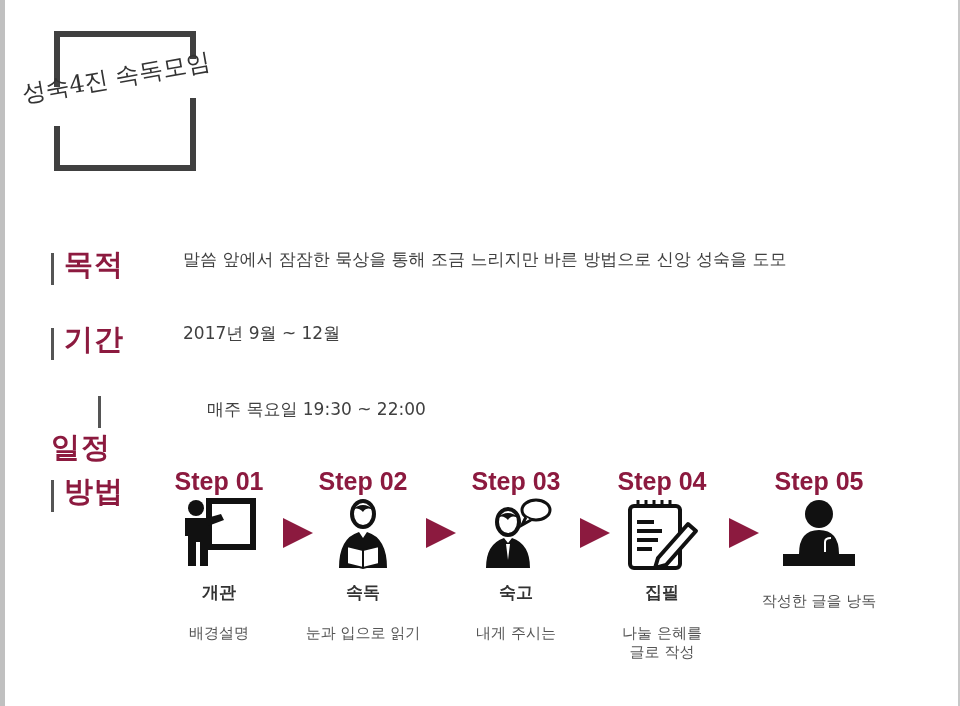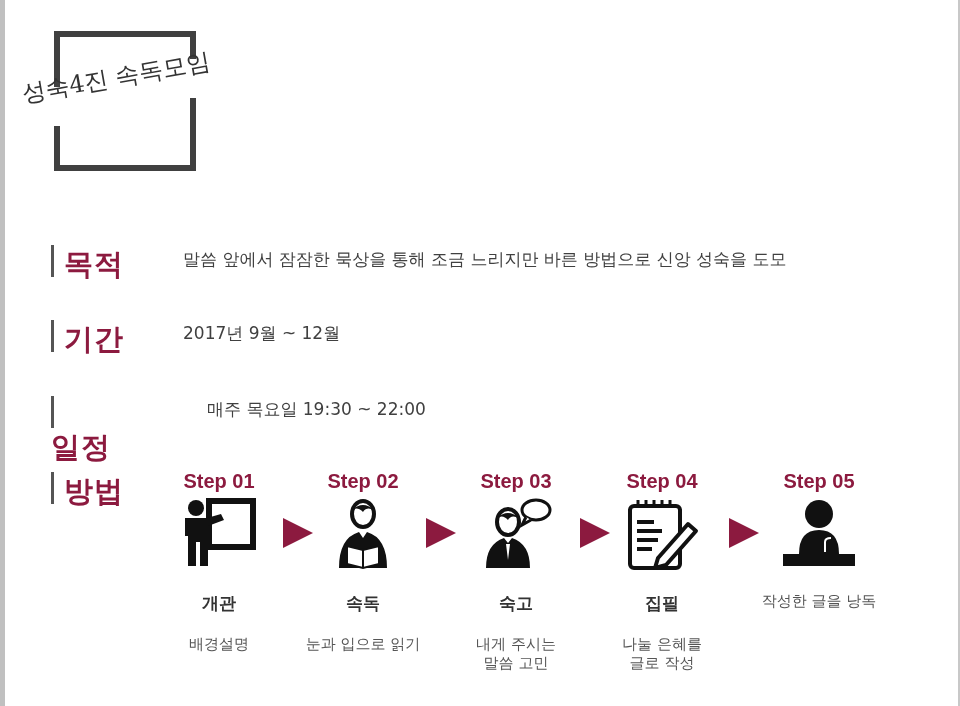--- a/index.html
+++ b/index.html
@@ -22,30 +22,30 @@
     .frame .r2 { left: 136px; top: 67px; width: 6px; height: 73px; }
     .title {
       position: absolute; left: 22px; top: 78px;
       font-family: "DejaVu Serif", "Liberation Serif", serif;
       font-size: 24px; color: #333; white-space: nowrap;
       transform: rotate(-10deg); transform-origin: left center;
       letter-spacing: 0px;
     }
 
     
-    .section { position: absolute; left: 51px; display: flex; align-items: flex-start; }
+    .section { position: absolute; left: 51px; display: flex; align-items: flex-end; }
     .section .vbar { width: 3px; height: 32px; background: #555; margin-right: 10px; }
     .section .label { font-size: 29px; font-weight: bold; color: #8c1a3f; letter-spacing: 1px; }
     .section-text { position: absolute; left: 183px; font-size: 17px; color: #404040; white-space: nowrap; }
 
     
     .step { position: absolute; top: 468px; width: 150px; text-align: center; }
-    .step .step-num { font-family: "Liberation Sans", sans-serif; font-weight: bold; font-size: 20px; color: #8c1a3f; height: 26px; line-height: 26px; }
+    .step .step-num { font-family: "Liberation Sans", sans-serif; font-weight: bold; font-size: 25px; color: #8c1a3f; height: 26px; line-height: 26px; }
     .step .icon { width: 80px; height: 74px; margin: 4px auto 0 auto; position: relative; }
-    .step .name { font-size: 17px; font-weight: bold; color: #333; margin-top: 20px; }
+    .step .name { font-size: 17px; font-weight: bold; color: #333; margin-top: 9px; }
     .step .desc { font-size: 15px; color: #555; margin-top: 20px; line-height: 19px; }
     .arrow { position: absolute; top: 518px; width: 0; height: 0;
       border-top: 15px solid transparent; border-bottom: 15px solid transparent;
       border-left: 30px solid #8c1a3f; }
   </style>
 </head>
 <body>
 
 <div class="edge-left"></div>
 <div class="edge-right"></div>
@@ -127,21 +127,20 @@
       <path d="M21 20 q11 -10 22 0 q-8 -4 -11 2 q-5 -6 -11 -2z" fill="#111"></path>
       <path d="M10 70 q0 -24 18 -30 l4 5 l4 -5 q18 6 18 30 z" fill="#111"></path>
       <path d="M30 46 l2 16 l2 -16z" fill="#fff"></path>
       <ellipse cx="60" cy="12" rx="14" ry="10" fill="none" stroke="#111" stroke-width="3"></ellipse>
       <path d="M50 19 l-4 8 l9 -5" fill="#fff" stroke="#111" stroke-width="3"></path>
     </svg>
   </div>
   <div class="name">숙고</div>
   <div class="desc">
     <div>내게 주시는</div>
-    <div>말씀 고민</div>
   </div>
 </div>
 
 <div class="arrow" style="left:580px;"></div>
 
 <div class="step" style="left:587px;">
   <div class="step-num">Step 04</div>
   <div class="icon">
     <svg width="80" height="74" viewBox="0 0 80 74">
       <rect x="8" y="8" width="50" height="62" rx="4" fill="none" stroke="#111" stroke-width="4"></rect>

